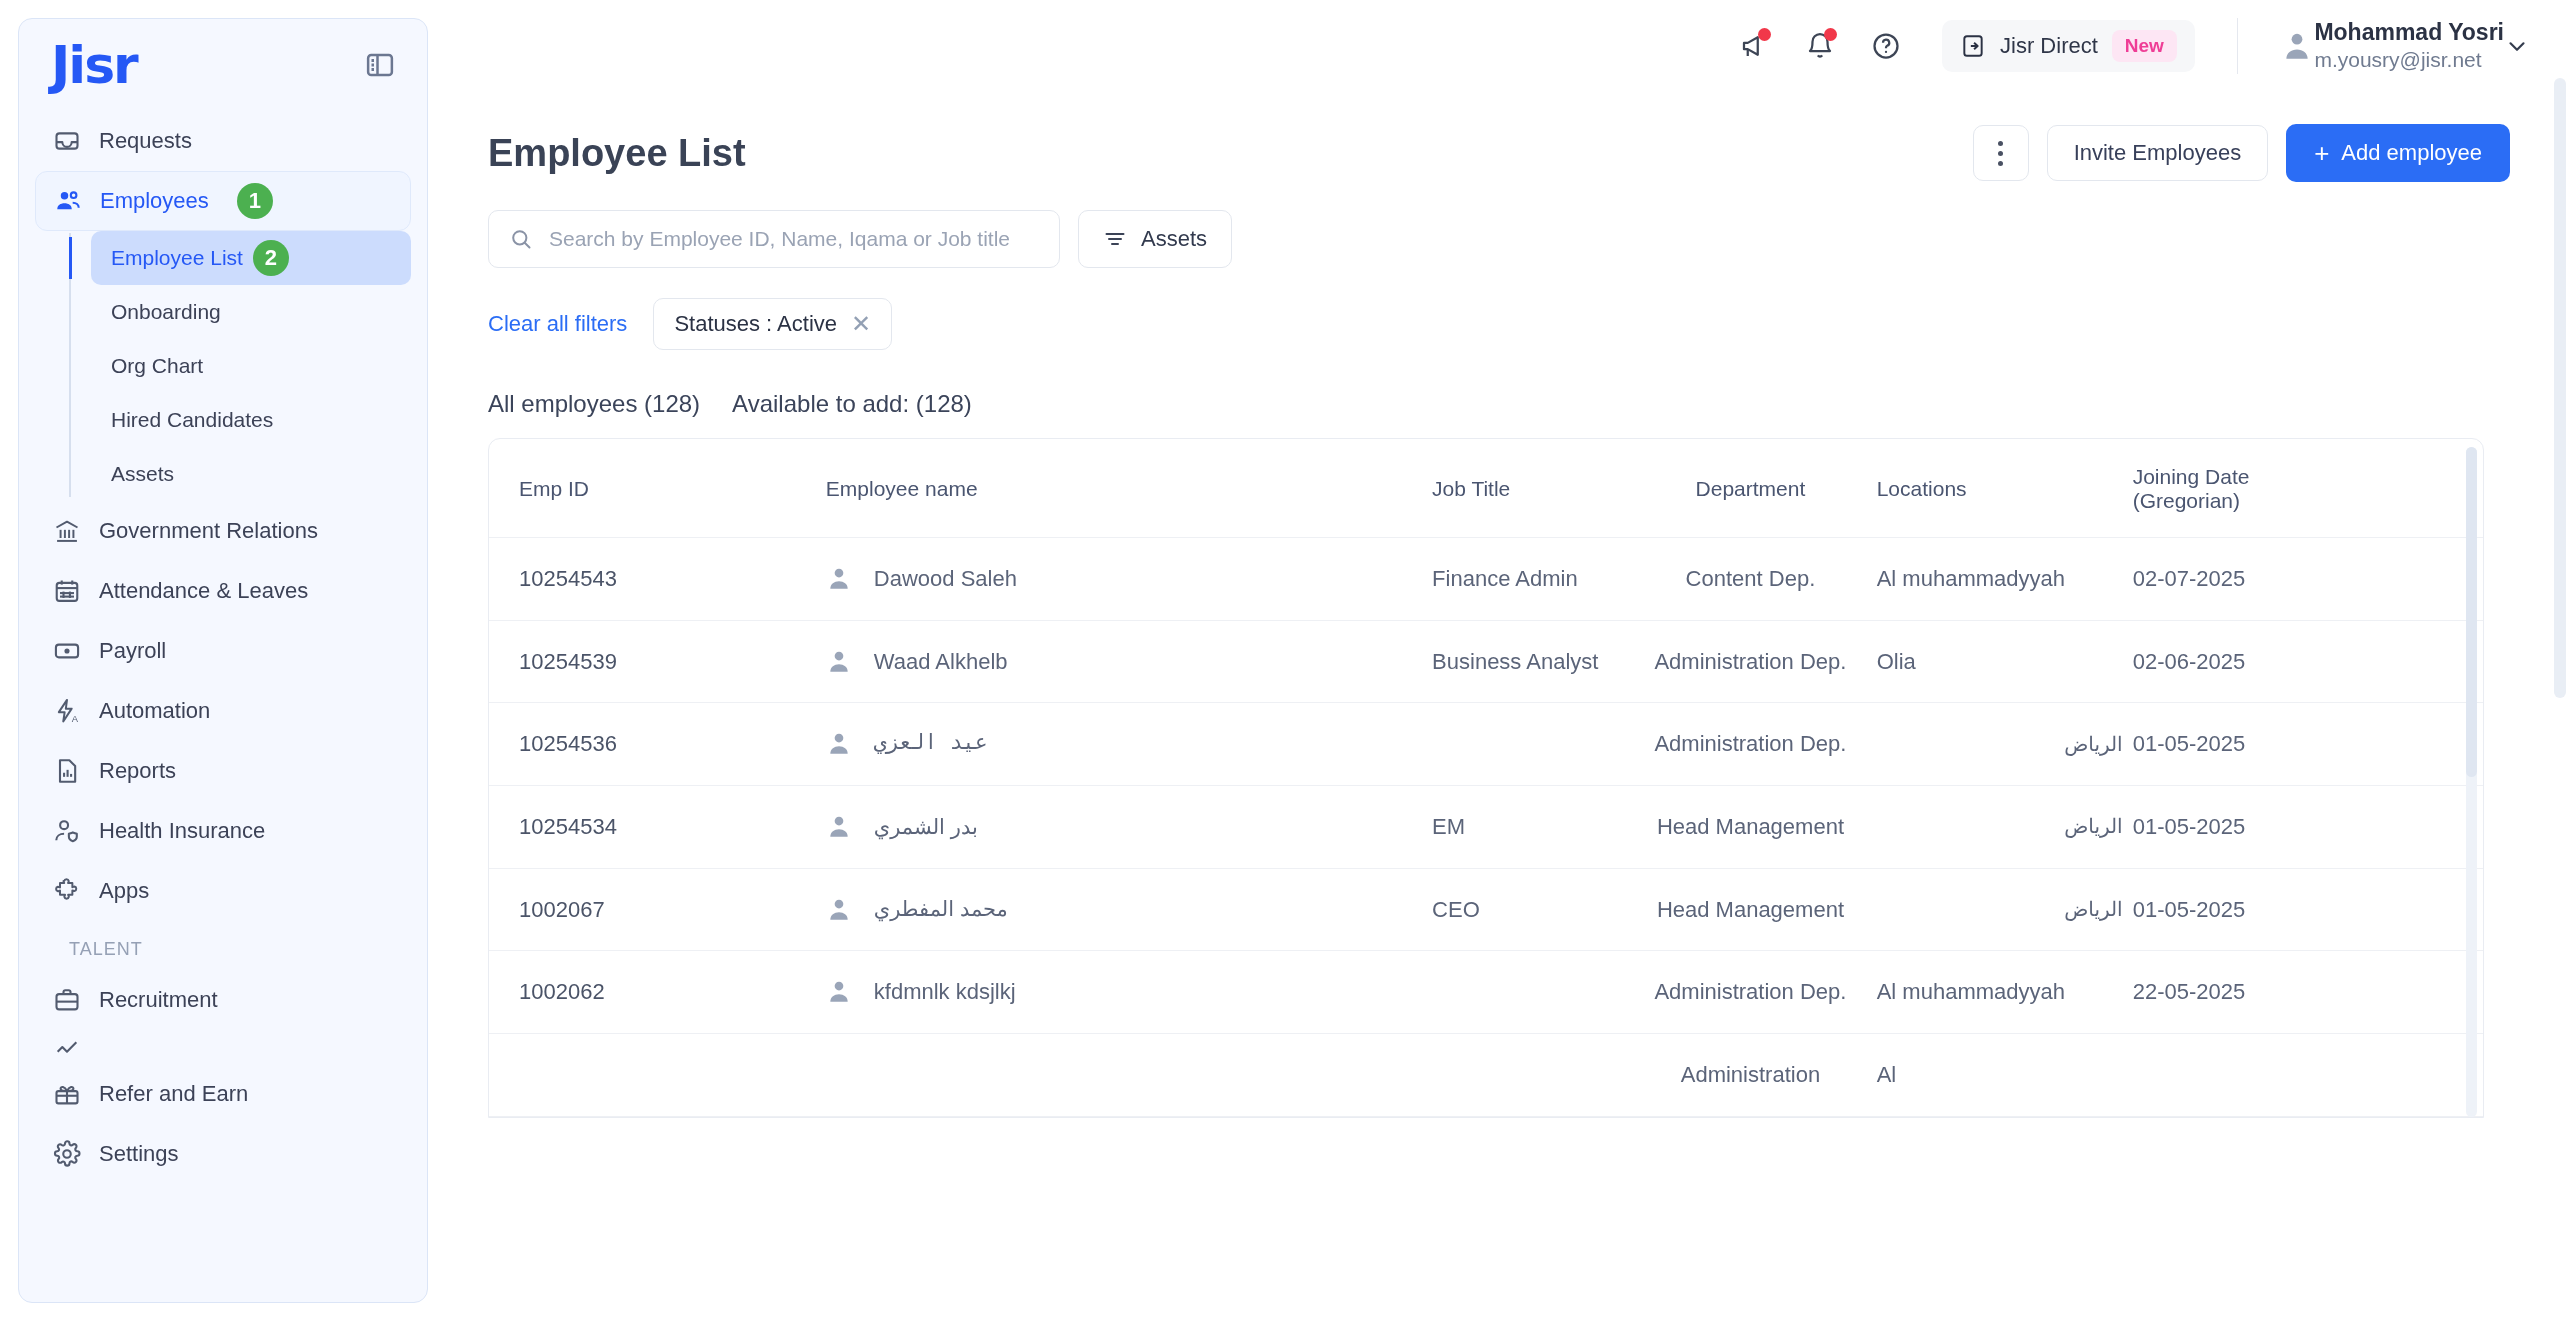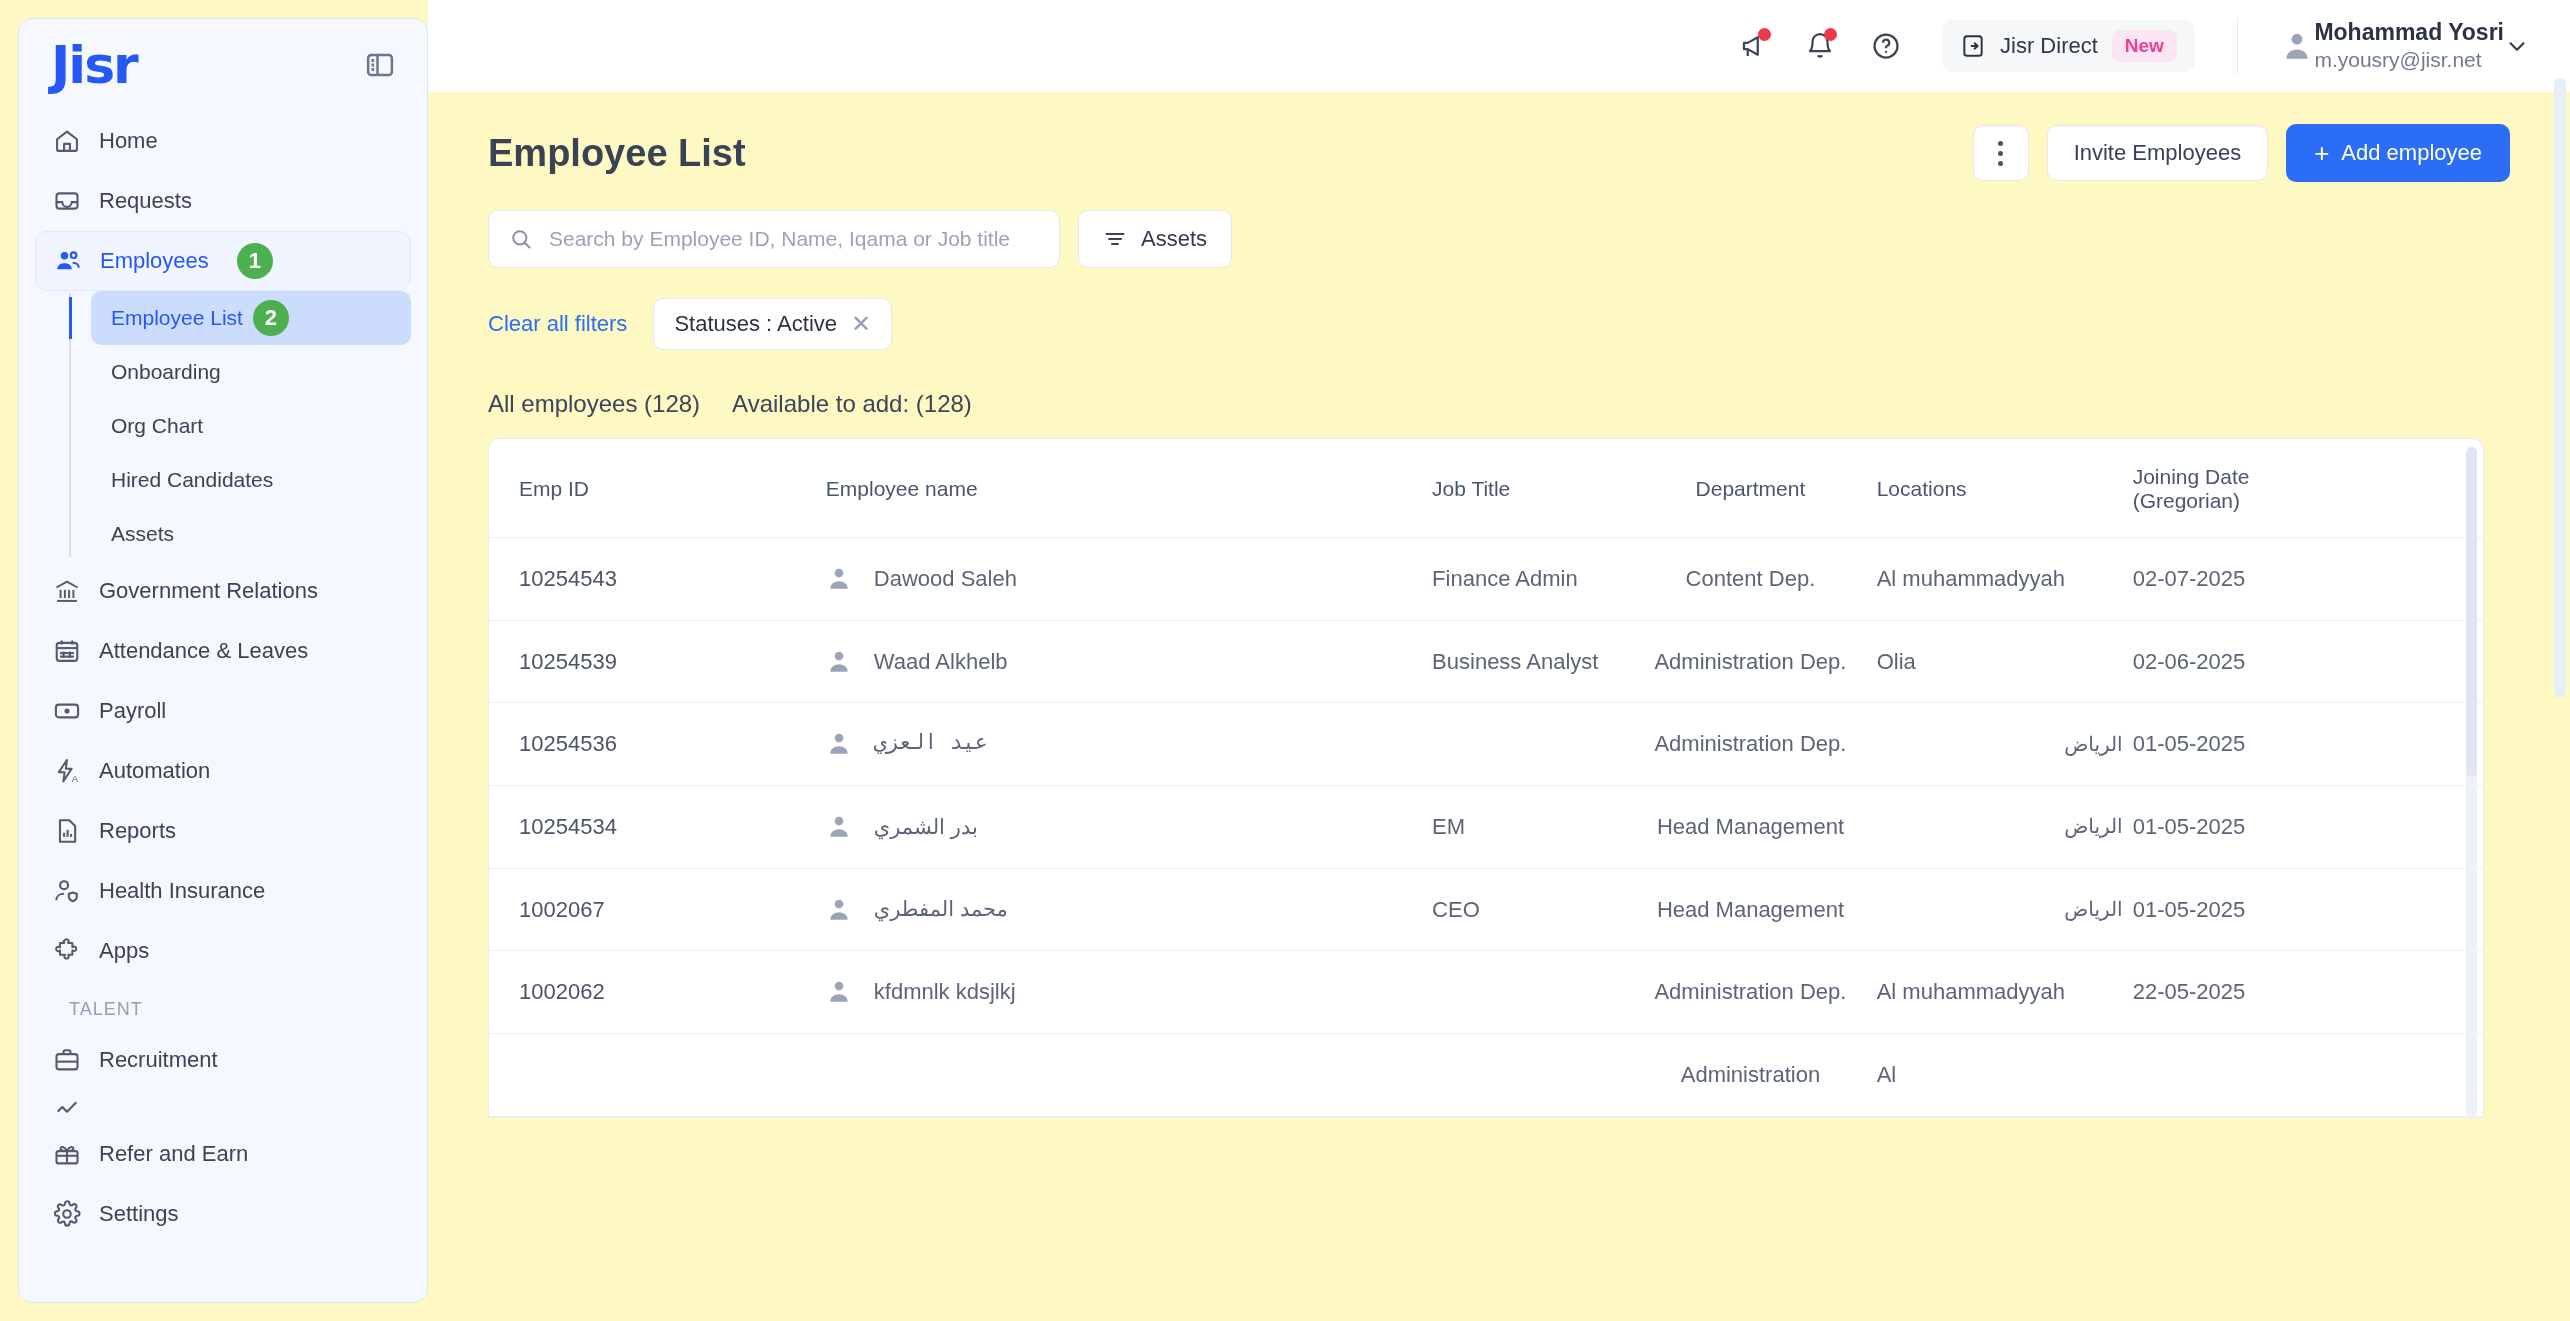--- a/index.html
+++ b/index.html
@@ -6,21 +6,21 @@
   html, body {
     width: 2570px; height: 1321px;
     background: #000;
     font-family: "Liberation Sans", sans-serif;
     overflow: hidden;
   }
   .screen {
     position: absolute;
     left: 0; top: 0;
     width: 2570px; height: 1321px;
-    background: #fef9c3;
+    background: #ffffff;
     display: flex;
     overflow: hidden;
   }
 
   
   .sidebar {
     width: 410px;
     flex: 0 0 410px;
     background: #f5f8ff;
     border: 1.5px solid #dbe5f7;
@@ -410,29 +410,20 @@
           <line x1="10" y1="4" x2="10" y2="20"></line>
           <line x1="5.2" y1="8.4" x2="7.2" y2="8.4" stroke-width="2.4"></line>
           <line x1="5.2" y1="12" x2="7.2" y2="12" stroke-width="2.4"></line>
           <line x1="5.2" y1="15.6" x2="7.2" y2="15.6" stroke-width="2.4"></line>
         </svg>
       </span>
     </div>
 
     <nav class="sb-nav">
 
-      <div class="nav-item">
-        <span class="ic">
-          <svg viewBox="0 0 24 24" fill="none" stroke="#525b6f" stroke-width="1.8" stroke-linejoin="round">
-            <path d="M3.5 10.5 12 4l8.5 6.5V19a1.5 1.5 0 0 1-1.5 1.5H5A1.5 1.5 0 0 1 3.5 19z"></path>
-            <path d="M9.5 20.5v-6h5v6"></path>
-          </svg>
-        </span>
-        <span class="lbl">Home</span>
-      </div>
 
       <div class="nav-item">
         <span class="ic">
           <svg viewBox="0 0 24 24" fill="none" stroke="#525b6f" stroke-width="1.8" stroke-linejoin="round">
             <rect x="3" y="5.5" width="18" height="13" rx="2.5"></rect>
             <path d="M3 13h5a4 4 0 0 0 8 0h5"></path>
           </svg>
         </span>
         <span class="lbl">Requests</span>
       </div>

